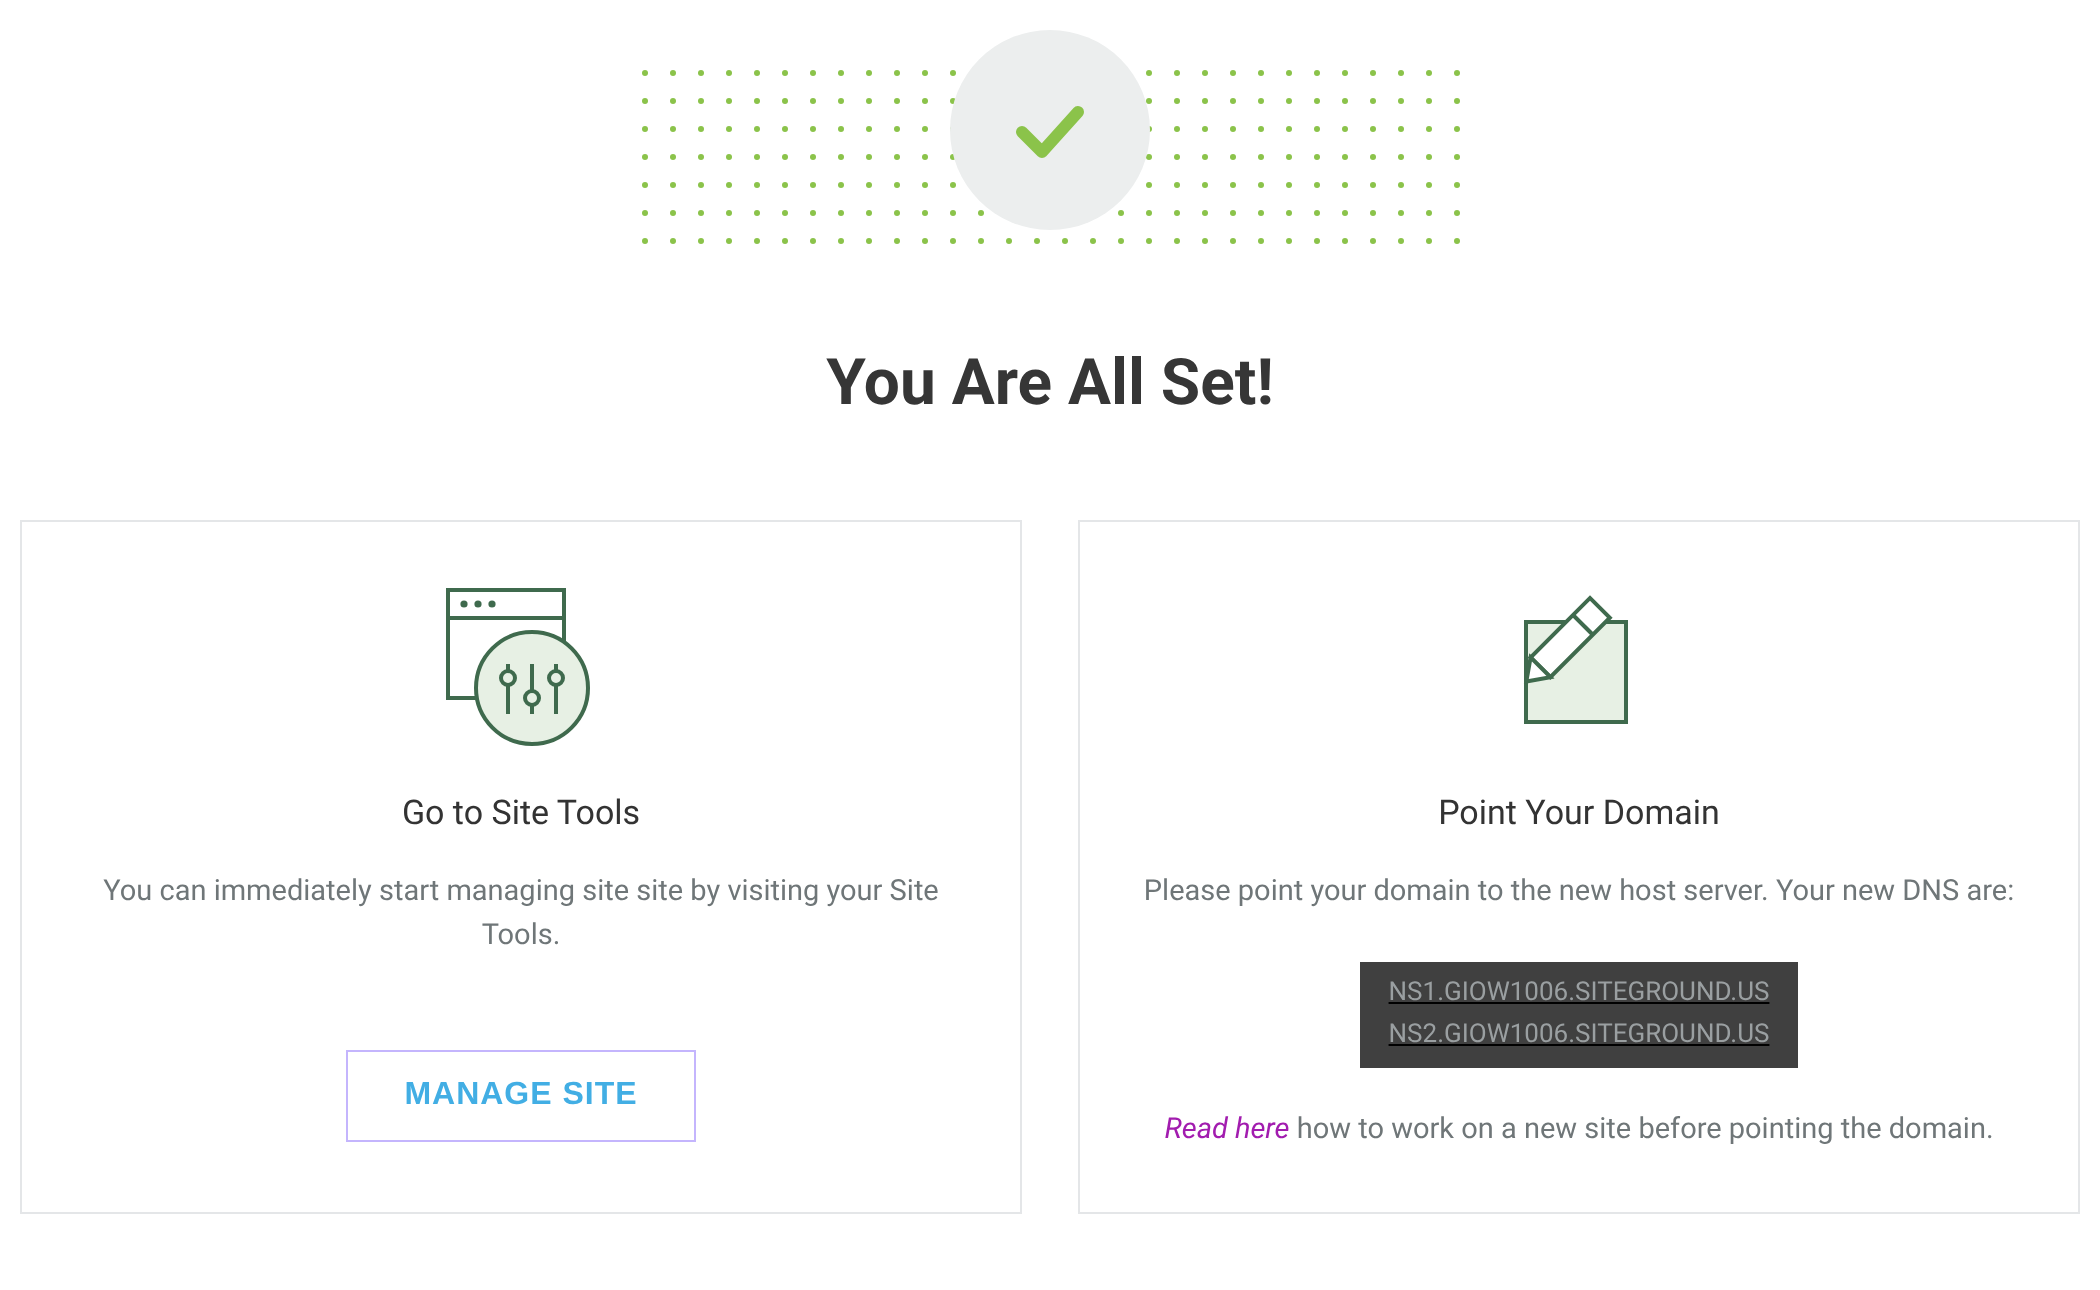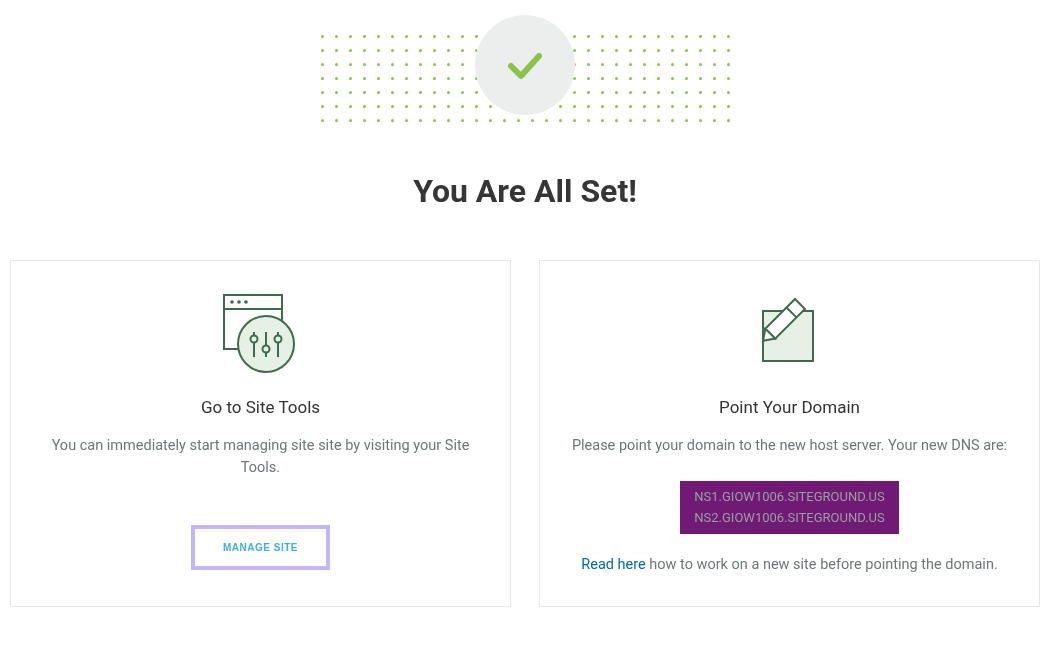--- a/index.html
+++ b/index.html
@@ -97,42 +97,43 @@
     }
     .card-desc {
       font-size: 14.5px;
       color: #6f7678;
       margin-top: 18px;
       line-height: 1.5;
     }
     .dns-list {
       margin-top: 24px;
       display: inline-block;
-      background: #701a75;
+      background: #404040;
       padding: 6px 14px;
+      text-decoration: underline;
     }
     .dns-entry {
       font-size: 13px;
       color: #9a9fa1;
       line-height: 1.6;
     }
     .card-footer {
       font-size: 14.5px;
       color: #6f7678;
       margin-top: 20px;
       line-height: 1.5;
     }
-    .card-link { color: #0369a1; text-decoration: none; cursor: pointer; }
+    .card-link { color: #a21caf; text-decoration: none; cursor: pointer; font-style: italic; }
     .btn {
       display: inline-block;
       margin-top: 46px;
       padding: 13px 28px;
-      border: 4px solid #c4b5fd;
+      border: 1px solid #c4b5fd;
       color: #42aee4;
-      font-size: 10px;
+      font-size: 16px;
       font-weight: 700;
       letter-spacing: 0.5px;
       background: #fff;
       cursor: pointer;
     }
   </style>
 </head>
 <body>
 
 <div class="hero">

